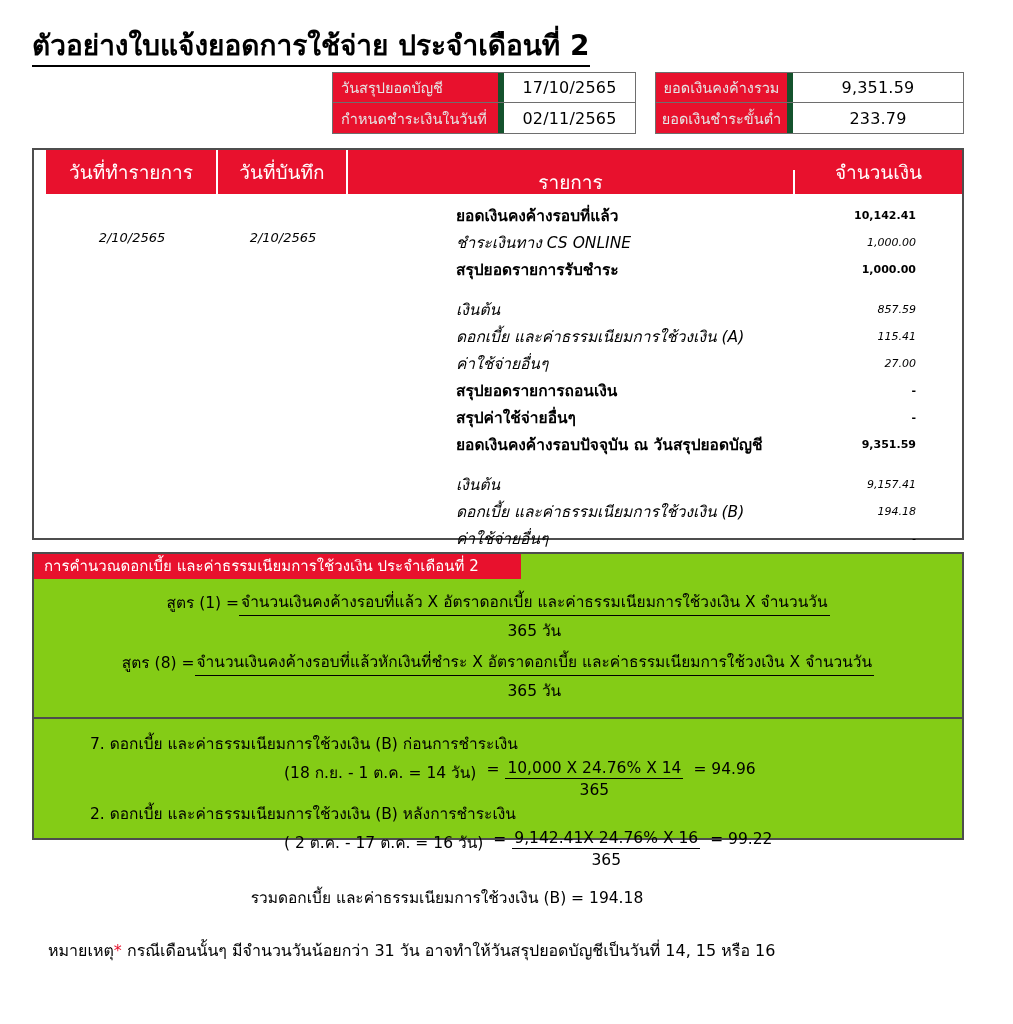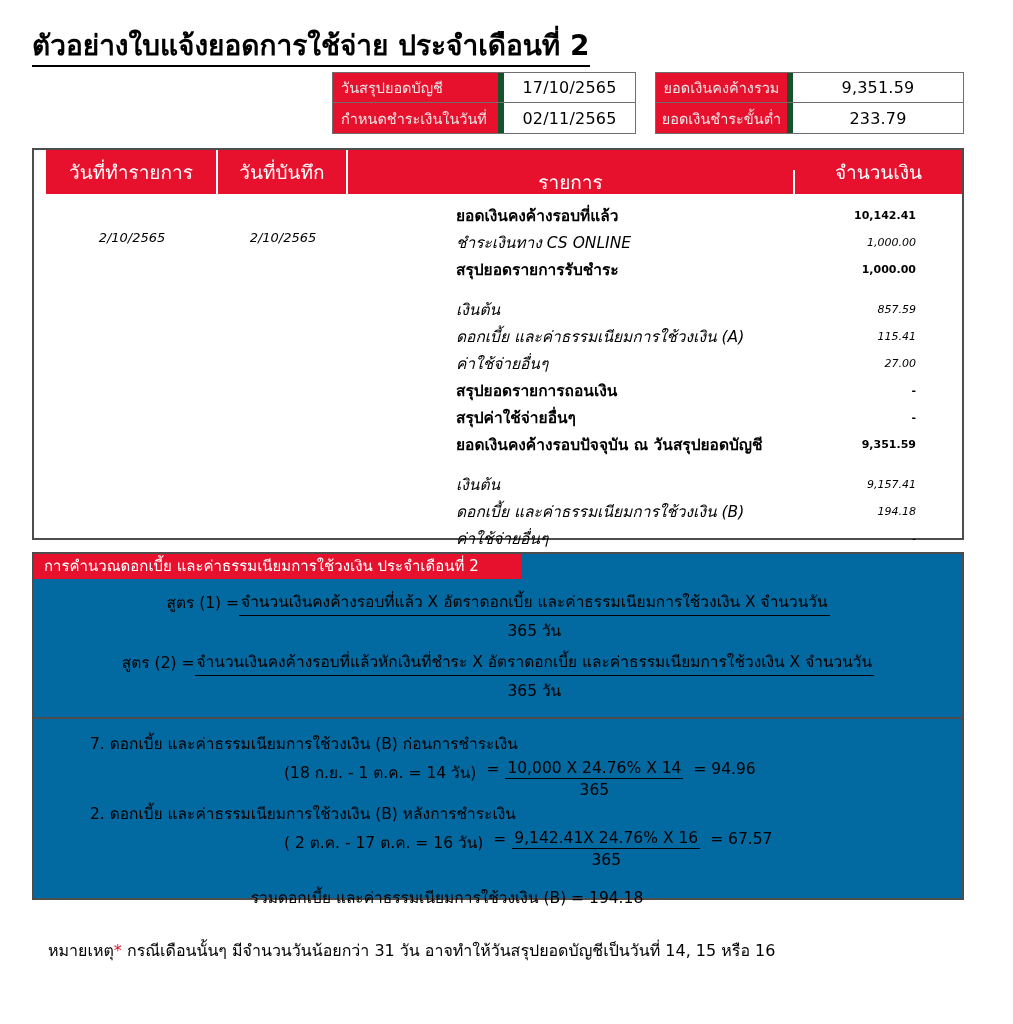--- a/index.html
+++ b/index.html
@@ -153,24 +153,24 @@
   }
   .bold  { font-weight: bold; font-style: normal; }
   .ital  { font-style: italic; font-weight: normal; }
 
   
   #calc-panel {
     position: absolute;
     left: 32px;
     top: 552px;
     width: 932px;
-    height: 348px;
+    height: 288px;
     border: 2px solid #4d4d4d;
     box-sizing: border-box;
-    background: #0369a1;
+    background: #84cc16;
   }
   .calc-banner {
     background: #e8112d;
     color: #ffffff;
     font-size: 15px;
     height: 25px;
     line-height: 25px;
     padding-left: 10px;
     width: 487px;
     box-sizing: border-box;
@@ -348,21 +348,21 @@
 
     <div class="formula-area" id="formula-area">
         <div class="formula">
           <div class="lhs">สูตร (1) = </div>
           <div class="frac">
             <div class="num">จำนวนเงินคงค้างรอบที่แล้ว X  อัตราดอกเบี้ย และค่าธรรมเนียมการใช้วงเงิน X จำนวนวัน</div>
             <div class="den">365 วัน</div>
           </div>
         </div>
         <div class="formula">
-          <div class="lhs">สูตร (2) = </div>
+          <div class="lhs">สูตร (8) = </div>
           <div class="frac">
             <div class="num">จำนวนเงินคงค้างรอบที่แล้วหักเงินที่ชำระ X  อัตราดอกเบี้ย และค่าธรรมเนียมการใช้วงเงิน X จำนวนวัน</div>
             <div class="den">365 วัน</div>
           </div>
         </div>
       </div>
 
     <div class="detail-area" id="detail-area">
         <div class="detail-line">7. ดอกเบี้ย และค่าธรรมเนียมการใช้วงเงิน (B) ก่อนการชำระเงิน</div>
         <div class="calc-row">
@@ -375,21 +375,21 @@
           <div class="result">= 94.96</div>
         </div>
         <div class="detail-line">2. ดอกเบี้ย และค่าธรรมเนียมการใช้วงเงิน (B) หลังการชำระเงิน</div>
         <div class="calc-row">
           <div class="period">( 2 ต.ค. - 17 ต.ค. = 16 วัน)</div>
           <div class="eq">=</div>
           <div class="frac2">
             <div class="num2">9,142.41X 24.76% X 16</div>
             <div class="den2">365</div>
           </div>
-          <div class="result">= 67.57</div>
+          <div class="result">= 99.22</div>
         </div>
       </div>
 
     <div class="total-line">รวมดอกเบี้ย และค่าธรรมเนียมการใช้วงเงิน (B)  =  194.18</div>
   </div>
 
   <div id="footnote">
     <span>หมายเหตุ</span><span class="star">*</span><span> กรณีเดือนนั้นๆ มีจำนวนวันน้อยกว่า 31 วัน อาจทำให้วันสรุปยอดบัญชีเป็นวันที่ 14, 15 หรือ 16</span>
   </div>
 

